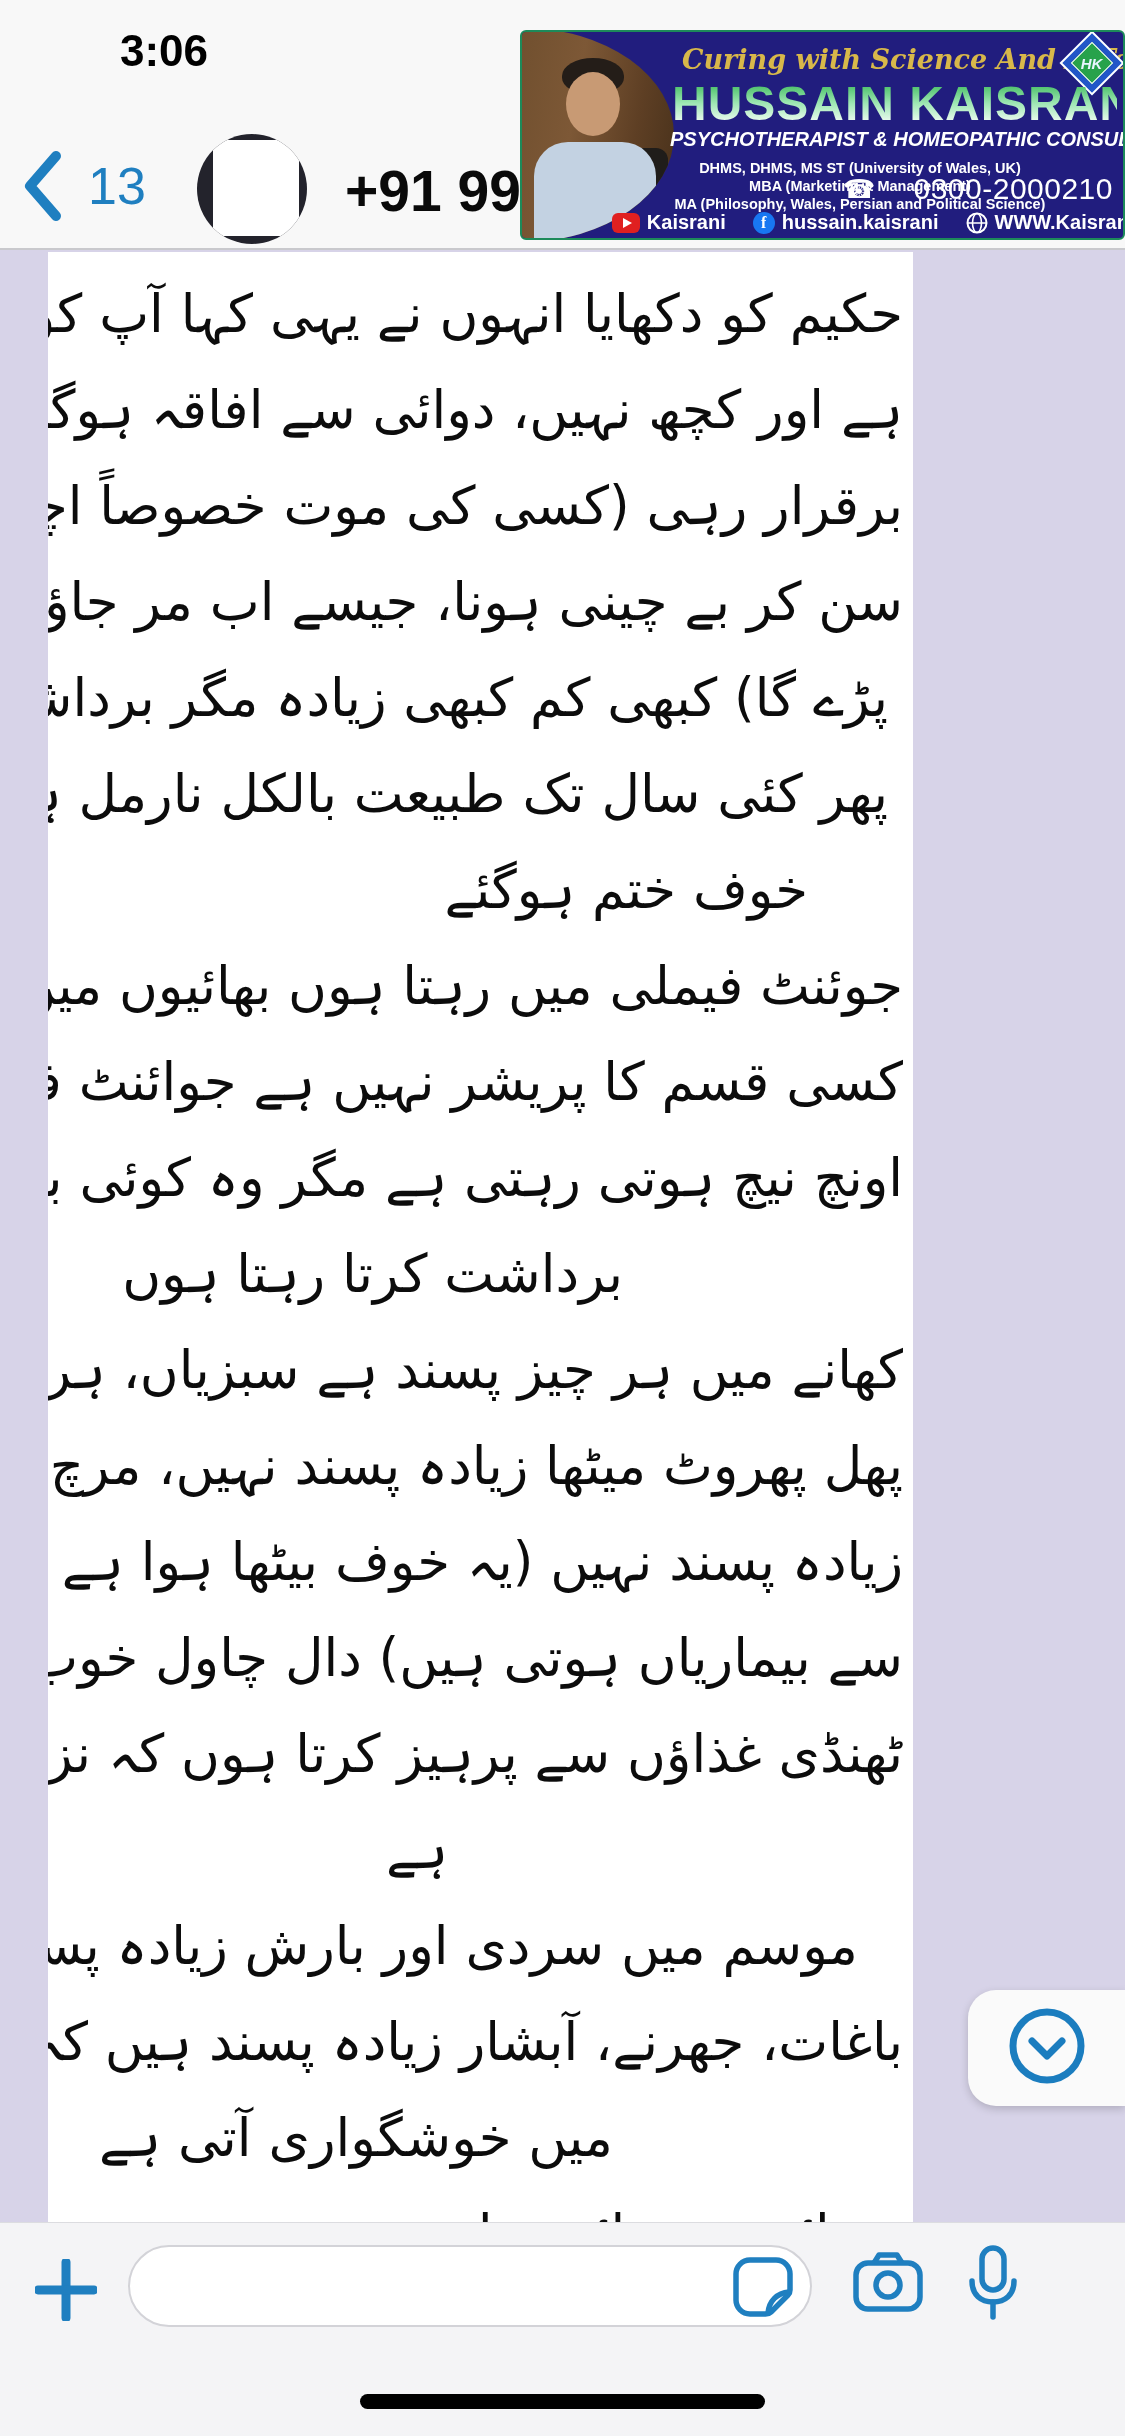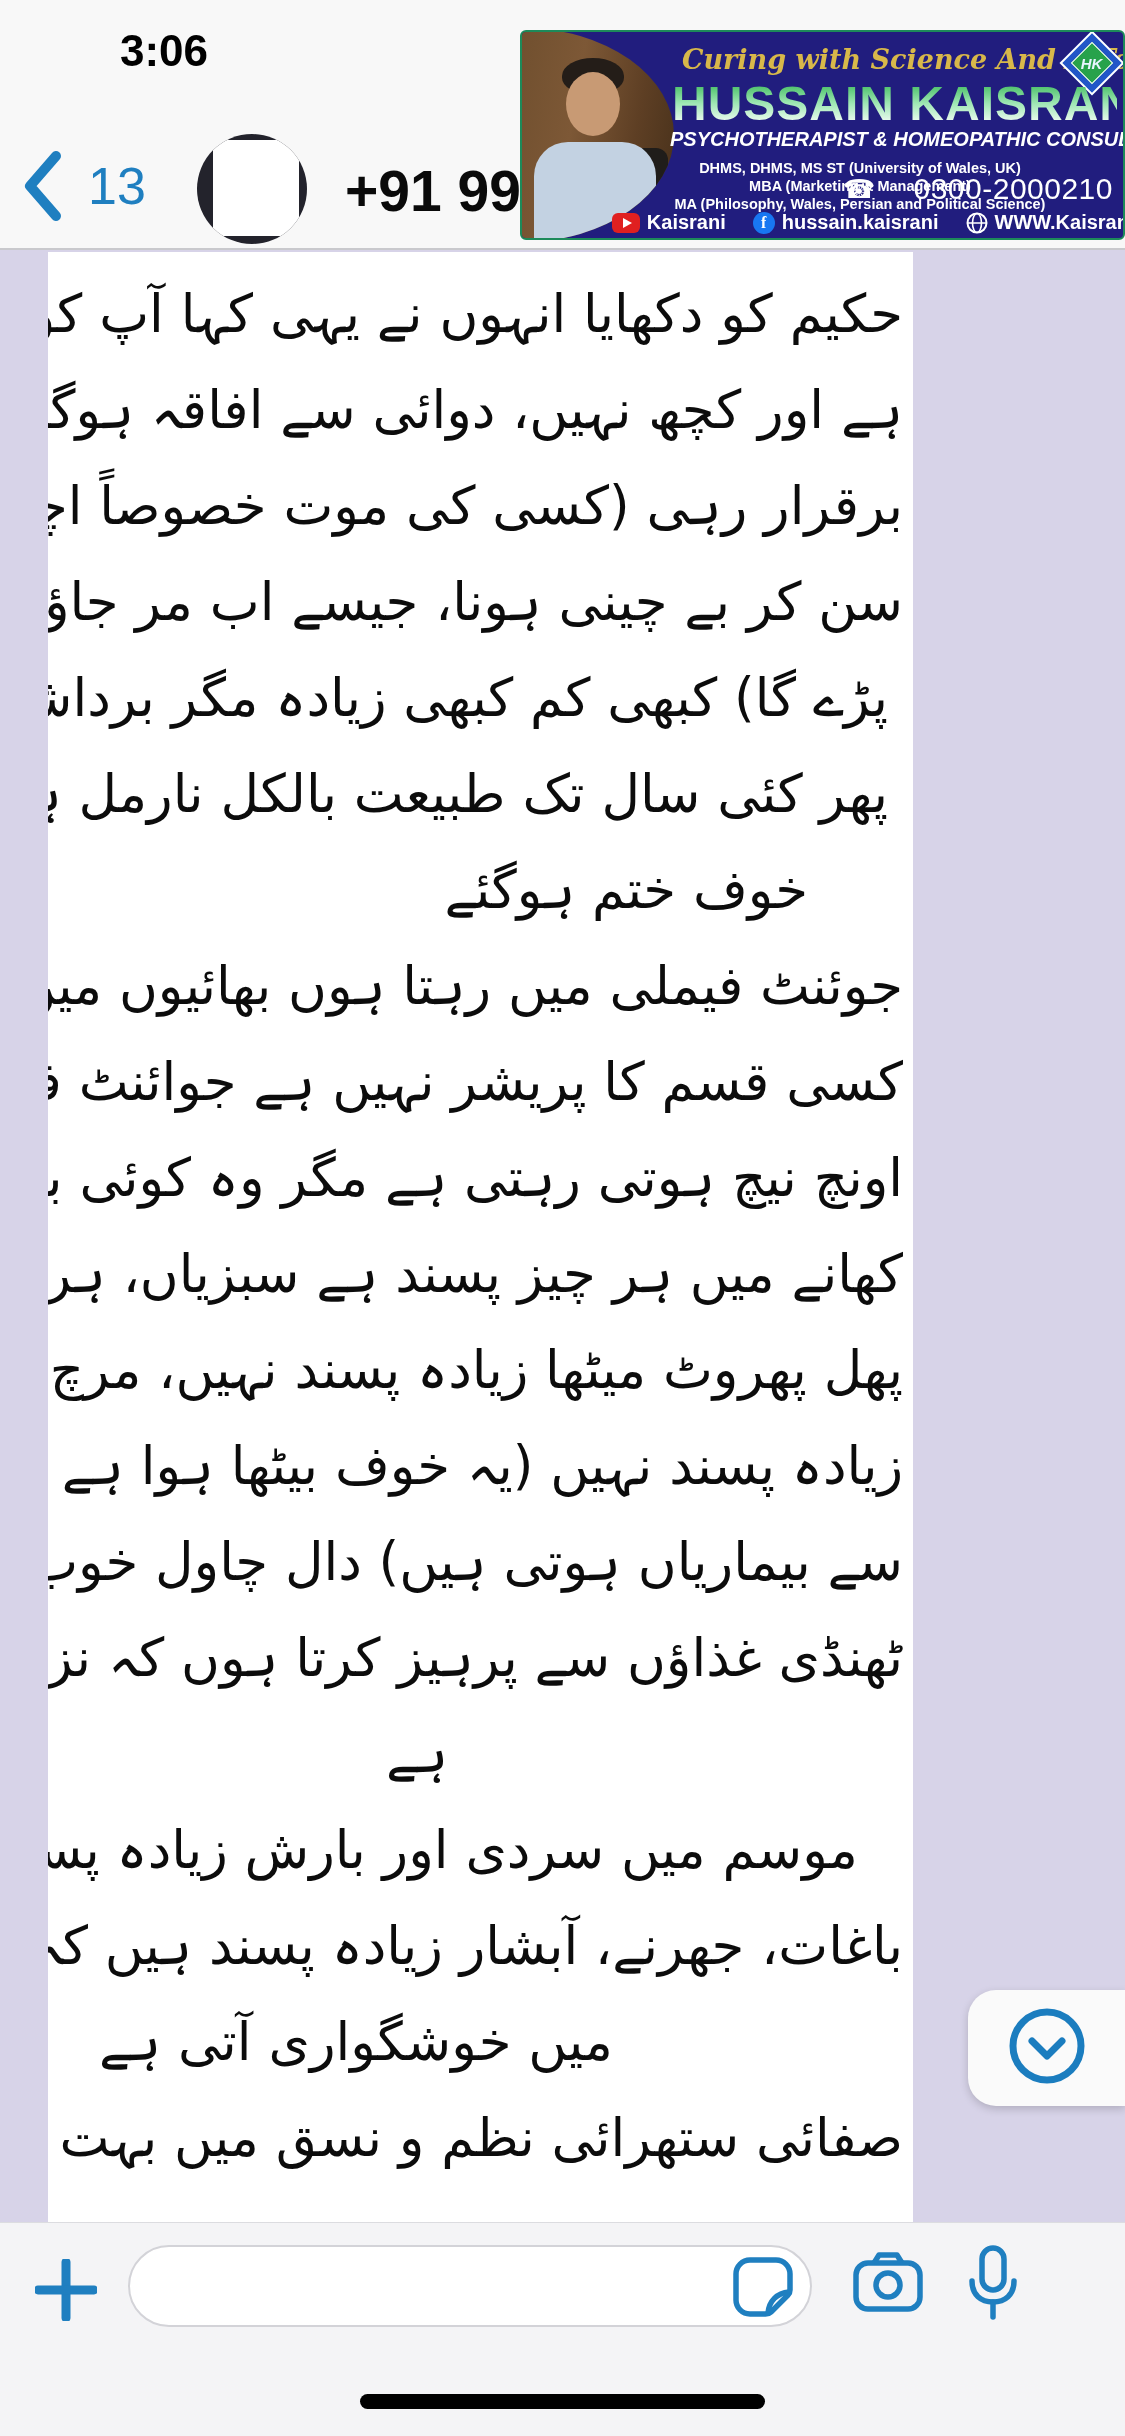--- a/index.html
+++ b/index.html
@@ -87,20 +87,21 @@
         <div class="line" style="margin-right: 0px;">حکیم کو دکھایا انہوں نے یہی کہا آپ کو معدے کا مسئلہ</div>
         <div class="line" style="margin-right: 0px;">ہے اور کچھ نہیں، دوائی سے افاقہ ہوگیا۔ مگر یہ کیفیت</div>
         <div class="line" style="margin-right: 0px;">برقرار رہی (کسی کی موت خصوصاً اچانک کی موت کی خبر</div>
         <div class="line" style="margin-right: 0px;">سن کر بے چینی ہونا، جیسے اب مر جاؤں گا دل کا دورہ</div>
         <div class="line" style="margin-right: 15px;">پڑے گا) کبھی کم کبھی زیادہ مگر برداشت کرتا رہا</div>
         <div class="line" style="margin-right: 15px;">پھر کئی سال تک طبیعت بالکل نارمل ہوگئی سارے</div>
         <div class="line" style="margin-right: 95px;">خوف ختم ہوگئے</div>
         <div class="line" style="margin-right: 0px;">جوئنٹ فیملی میں رہتا ہوں بھائیوں میں بڑا ہوں گھر میں</div>
         <div class="line" style="margin-right: 0px;">کسی قسم کا پریشر نہیں ہے جوائنٹ فیملی میں کچھ نہ کچھ</div>
         <div class="line" style="margin-right: 0px;">اونچ نیچ ہوتی رہتی ہے مگر وہ کوئی بڑا مسئلہ نہیں ہے</div>
+        <div class="line" style="margin-right: 280px;">برداشت کرتا رہتا ہوں</div>
         <div class="line" style="margin-right: 0px;">کھانے میں ہر چیز پسند ہے سبزیاں، ہر قسم کے گوشت،</div>
         <div class="line" style="margin-right: 0px;">پھل پھروٹ میٹھا زیادہ پسند نہیں، مرچ مسالہ مرغن غذائیں</div>
         <div class="line" style="margin-right: 0px;">زیادہ پسند نہیں (یہ خوف بیٹھا ہوا ہے مرغن غذائیں کھانے</div>
         <div class="line" style="margin-right: 0px;">سے بیماریاں ہوتی ہیں) دال چاول خوب پسند ہے</div>
         <div class="line" style="margin-right: 0px;">ٹھنڈی غذاؤں سے پرہیز کرتا ہوں کہ نزلہ زکام فوراً ہوجاتا</div>
         <div class="line" style="margin-right: 455px;">ہے</div>
         <div class="line" style="margin-right: 45px;">موسم میں سردی اور بارش زیادہ پسند ہے</div>
         <div class="line" style="margin-right: 0px;">باغات، جھرنے، آبشار زیادہ پسند ہیں کہ اس سے طبیعت</div>
         <div class="line" style="margin-right: 290px;">میں خوشگواری آتی ہے</div>
         <div class="line" style="margin-right: 0px;">صفائی ستھرائی نظم و نسق میں بہت اہتمام رہتا ہے اس</div>

